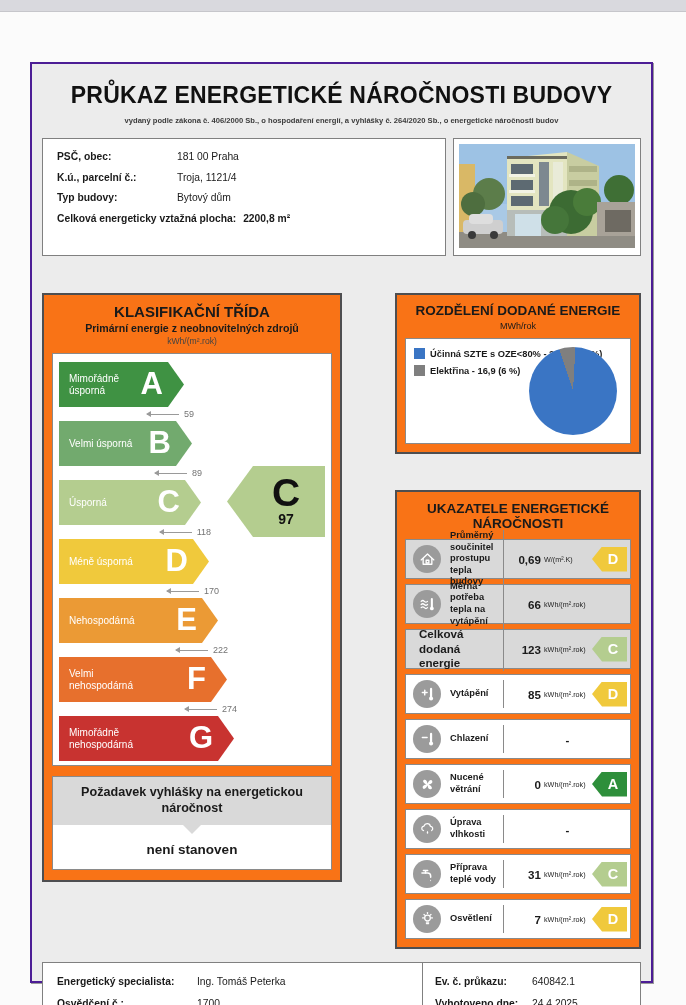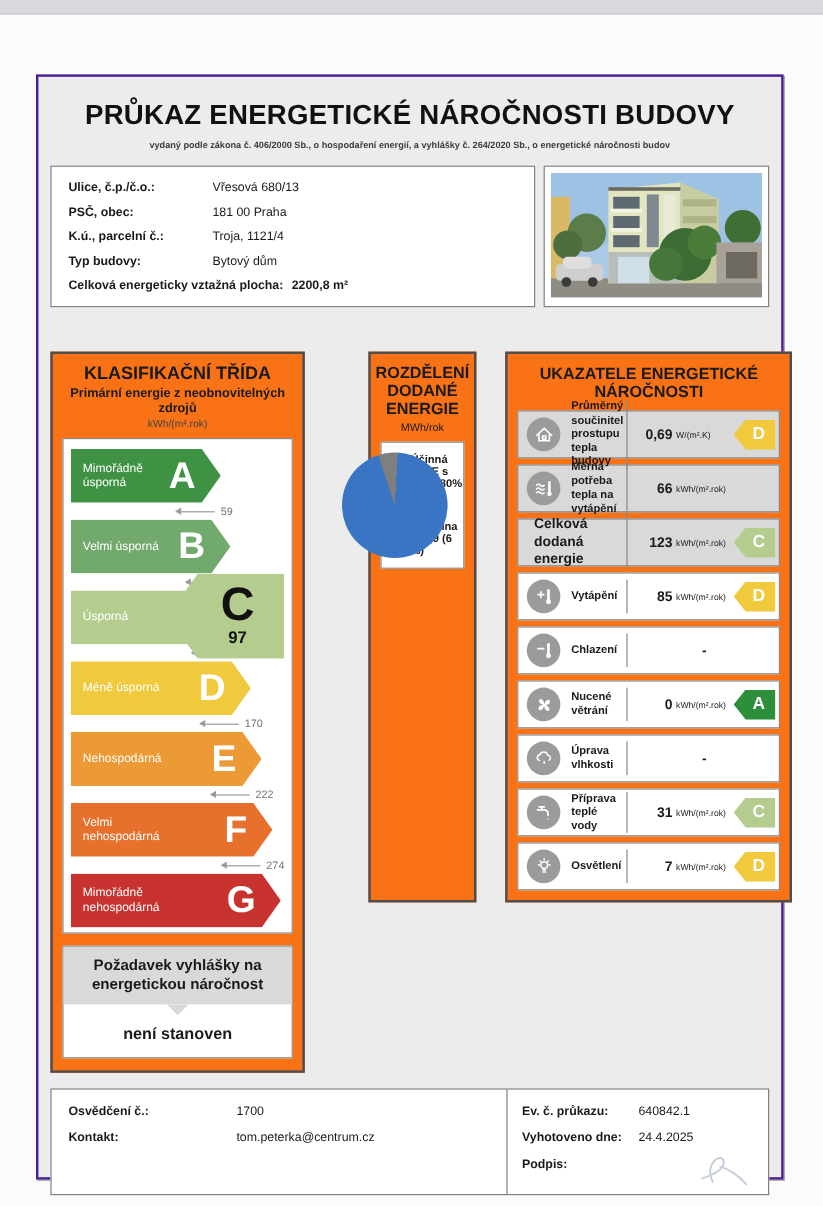--- a/index.html
+++ b/index.html
@@ -66,21 +66,21 @@
   .rm-letter{font-size:39px;font-weight:bold;line-height:.85;}
   .rm-value{font-size:14px;font-weight:bold;margin-top:2px;}
   
   .req-box{margin:10px 8px 0;background:#fff;border:1px solid #8a8a8a;}
   .req-head{background:#d9d9d9;text-align:center;font-weight:bold;font-size:12.6px;line-height:1.25;
     padding:8px 4px 9px;position:relative;}
   .req-head::after{content:'';position:absolute;left:50%;bottom:-9px;transform:translateX(-50%);
     border:9px solid transparent;border-top:9px solid #d9d9d9;border-bottom:0;}
   .req-value{text-align:center;font-weight:bold;font-size:13.5px;padding:17px 0 12px;}
   
-  .right-col{flex:1;display:flex;flex-direction:row;gap:24px;padding-left:44px;}
+  .right-col{flex:1;display:flex;flex-direction:column;gap:12px;padding-left:44px;}
   .energy-panel{padding-bottom:8px;}
   .ep-title{font-size:13.5px;font-weight:bold;}
   .ep-unit{font-size:9px;margin-top:3px;}
   .energy-content{margin:2px 8px 0;background:#fff;border:1px solid #8a8a8a;height:104px;position:relative;}
   .legend{position:absolute;left:8px;top:9px;}
   .legend-item{display:flex;align-items:center;gap:5px;font-size:9.3px;font-weight:bold;margin-bottom:6px;}
   .swatch{width:11px;height:11px;flex:none;}
   .pie{position:absolute;right:13px;top:8px;width:88px;height:88px;border-radius:50%;}
   
   .ind-panel{padding:0 8px 3px;}
@@ -118,24 +118,20 @@
 
 <div class="document">
 
   <div class="doc-header">
     <div class="doc-title">PRŮKAZ ENERGETICKÉ NÁROČNOSTI BUDOVY</div>
     <div class="doc-subtitle">vydaný podle zákona č. 406/2000 Sb., o hospodaření energií, a vyhlášky č. 264/2020 Sb., o energetické náročnosti budov</div>
   </div>
 
   <div class="info-section">
     <div class="info-box">
-      <div class="info-row">
-        <span class="info-label">Ulice, č.p./č.o.:</span>
-        <span class="info-value">Vřesová 680/13</span>
-      </div>
       <div class="info-row">
         <span class="info-label">PSČ, obec:</span>
         <span class="info-value">181 00 Praha</span>
       </div>
       <div class="info-row">
         <span class="info-label">K.ú., parcelní č.:</span>
         <span class="info-value">Troja, 1121/4</span>
       </div>
       <div class="info-row">
         <span class="info-label">Typ budovy:</span>
@@ -449,20 +445,24 @@
           </div>
         </div>
 
       </div>
     </div>
   </div>
 
   <div class="doc-footer">
     <div class="f-left">
       <div class="f-row">
+        <span class="f-label">Energetický specialista:</span>
+        <span>Ing. Tomáš Peterka</span>
+      </div>
+      <div class="f-row">
         <span class="f-label">Osvědčení č.:</span>
         <span>1700</span>
       </div>
       <div class="f-row">
         <span class="f-label">Kontakt:</span>
         <span>tom.peterka@centrum.cz</span>
       </div>
     </div>
     <div class="f-right">
       <div class="f-row">

